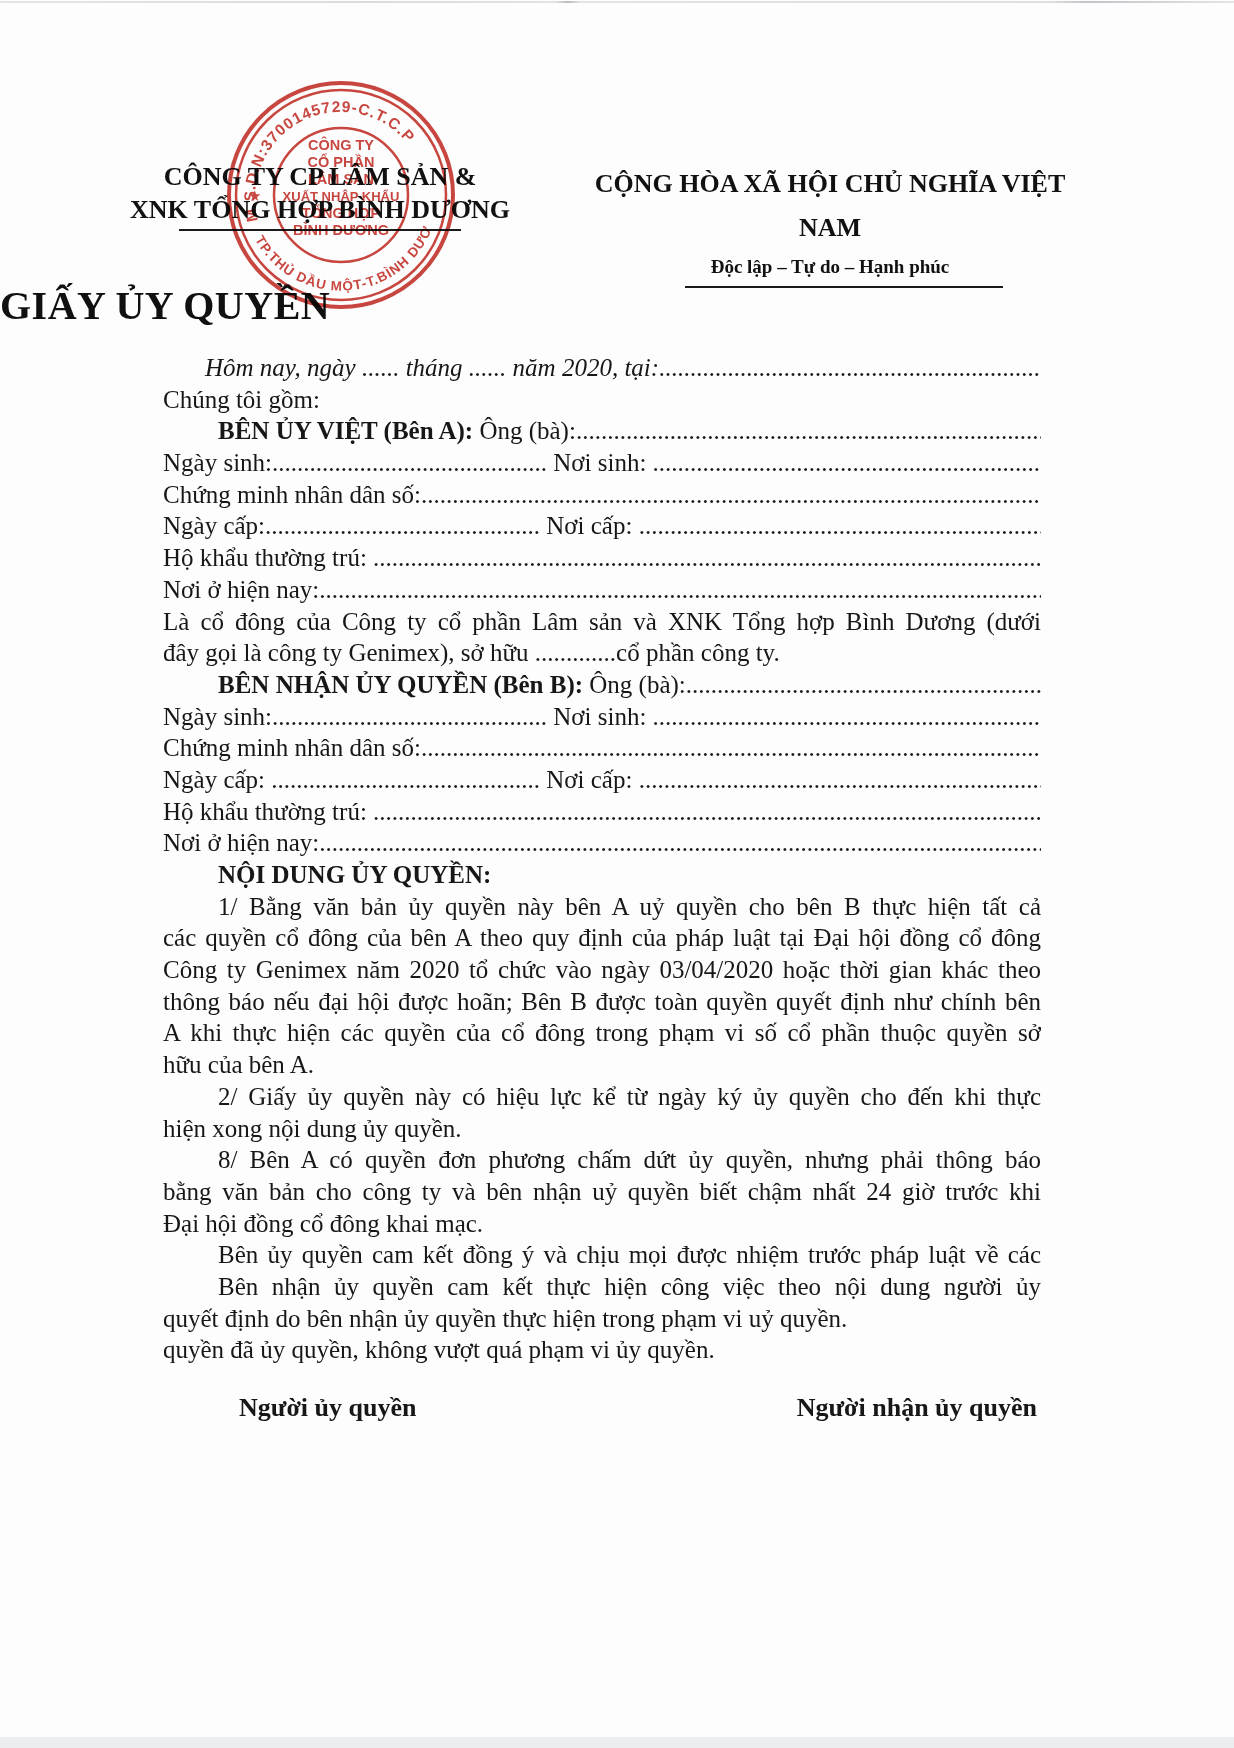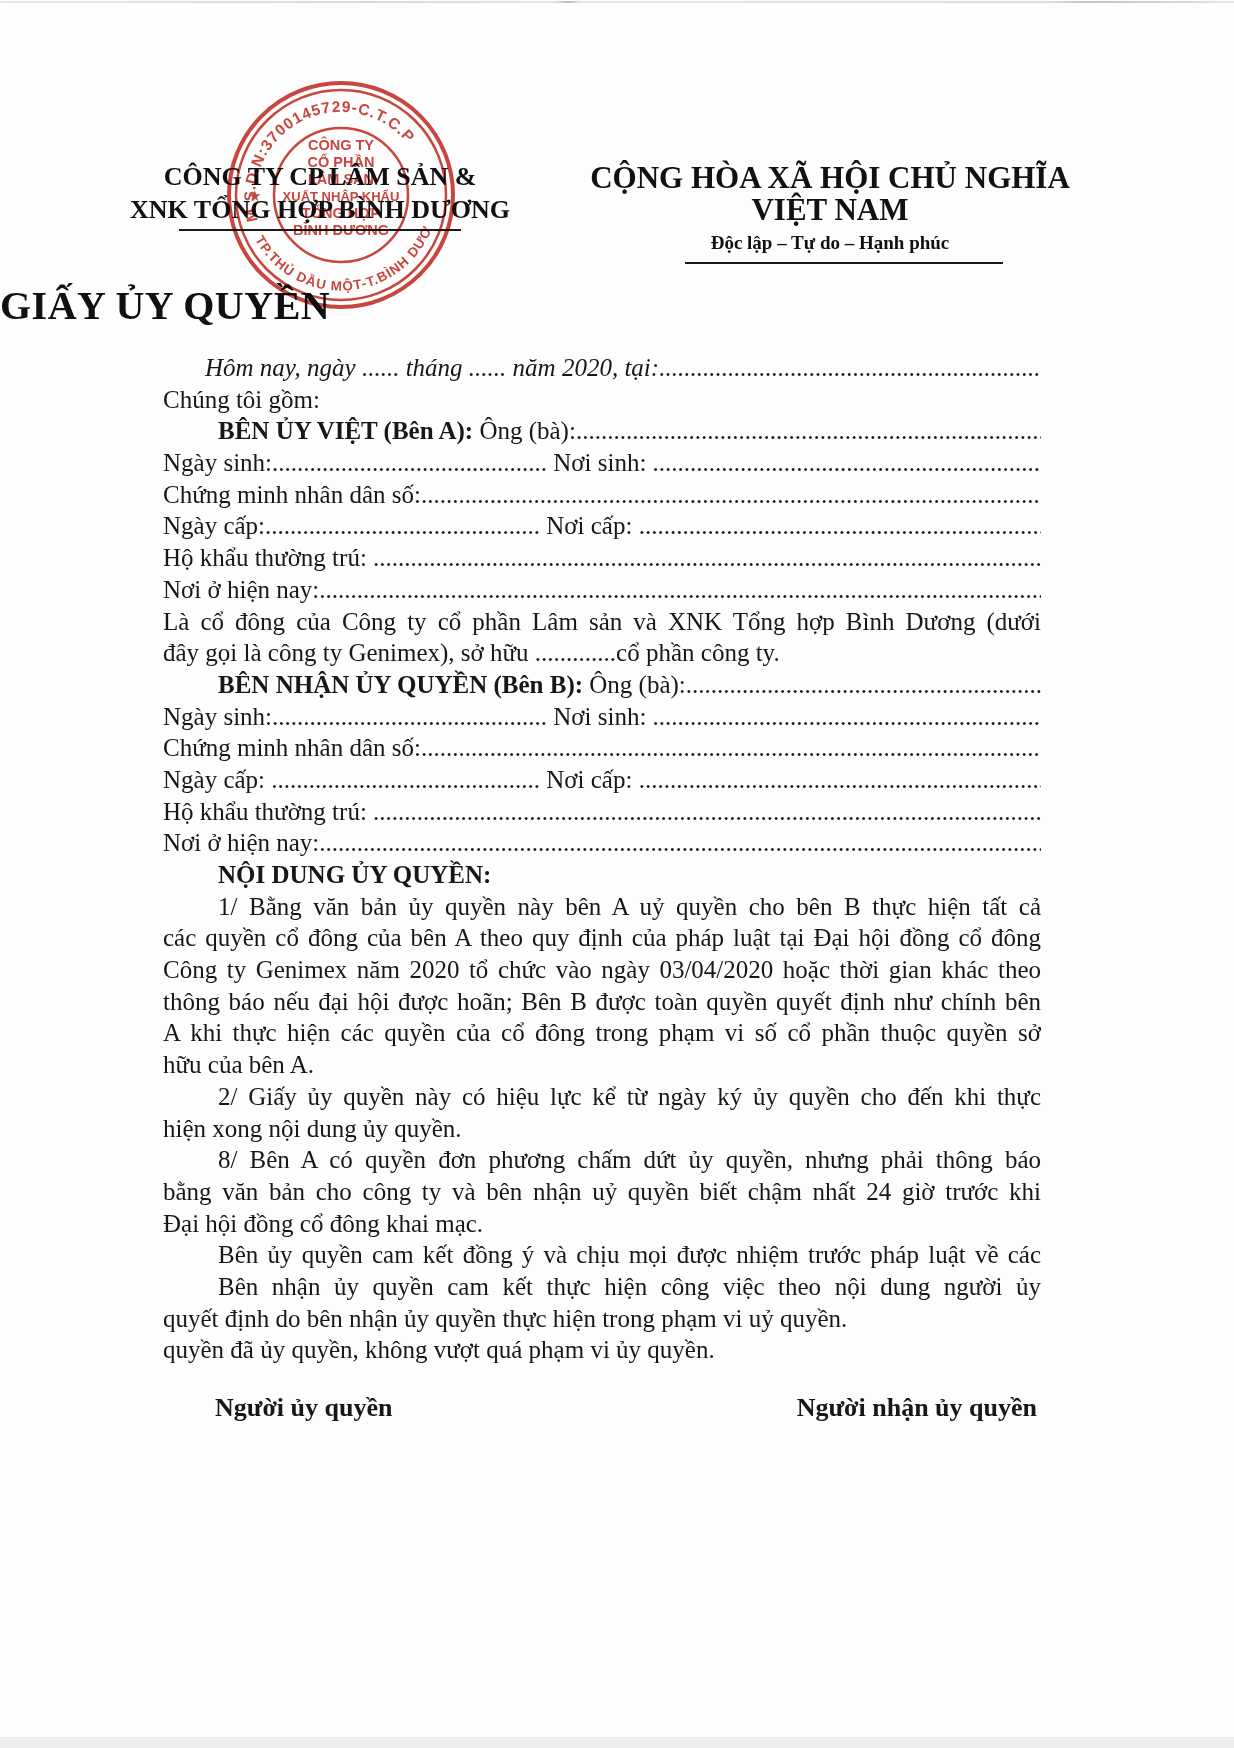--- a/index.html
+++ b/index.html
@@ -15,39 +15,39 @@
     opacity:.7; }
   .bottom-strip { position:absolute; bottom:0; left:0; width:1234px; height:11px;
     background:linear-gradient(90deg,#f3f4f5 0%,#e4e7ea 15%,#eef0f1 28%,#dde1e4 42%,#ecee f0 50%,#e2e5e8 58%,#eef0f1 70%,#e1e4e7 82%,#f2f3f4 100%);
     background-color:#e9ebed; opacity:.9; }
   
   .company { position:absolute; left:95px; top:160px; width:450px; text-align:center;
     font-weight:bold; font-size:26px; line-height:33px; color:#111; z-index:2; }
   .company .rule { width:282px; height:2px; background:#1a1a1a; margin:3px auto 0 auto; }
   .national { position:absolute; left:585px; top:162px; width:490px; text-align:center;
     font-weight:bold; color:#111; z-index:2; }
-  .national .l1 { font-size:31px; line-height:32px; }
+  .national .l1 { font-size:26px; line-height:44px; }
   .national .l2 { font-size:19px; line-height:34px; }
   .national .rule { width:318px; height:2px; background:#1a1a1a; margin:2px auto 0 auto; transform:translateX(14px); }
   
   .stamp { position:absolute; left:226px; top:80px; width:230px; height:230px;
     z-index:3; mix-blend-mode:multiply; opacity:.92; }
   
   .doc-title { position:absolute; top:282px; left:0; width:1234px; text-align:left;
     font-size:40px; font-weight:bold; color:#101010; letter-spacing:.5px; z-index:1; }
   
   .body { position:absolute; left:163px; top:352px; width:878px; font-size:25px; color:#171717; }
   .line { height:31.7px; line-height:31.7px; white-space:nowrap; overflow:hidden; }
   .jl { text-align:justify; text-align-last:justify; white-space:normal; }
   .ind { text-indent:55px; }
   .ind2 { text-indent:42px; }
   .it { font-style:italic; }
   .b { font-weight:bold; }
   .sig-row { display:flex; margin-top:27px; font-weight:bold; font-size:26px; }
-  .sig-left { margin-left:52px; }
+  .sig-left { margin-left:76px; }
   .sig-right { margin-left:auto; margin-right:4px; }
 </style>
 </head>
 <body>
 
 <div class="page">
 
   <div class="top-hairline"></div>
 
   <div class="stamp">

